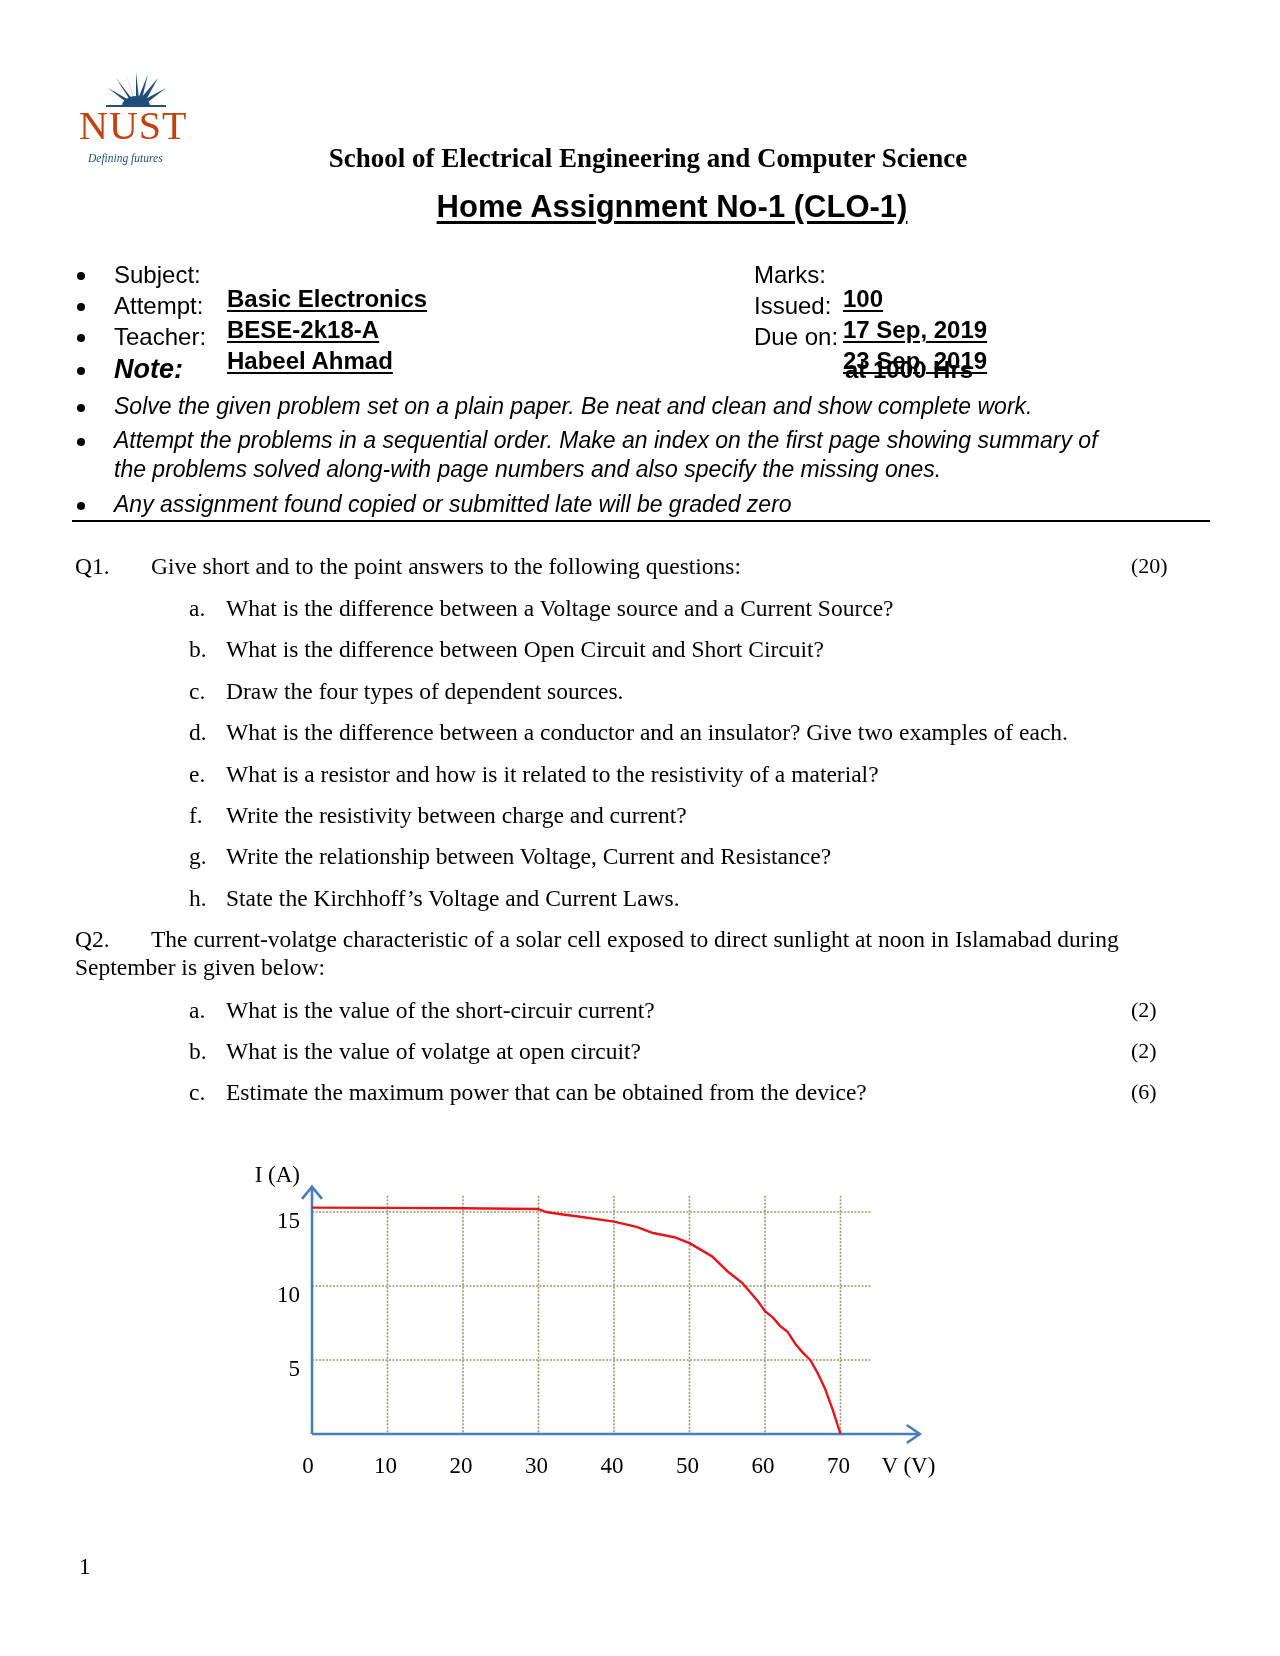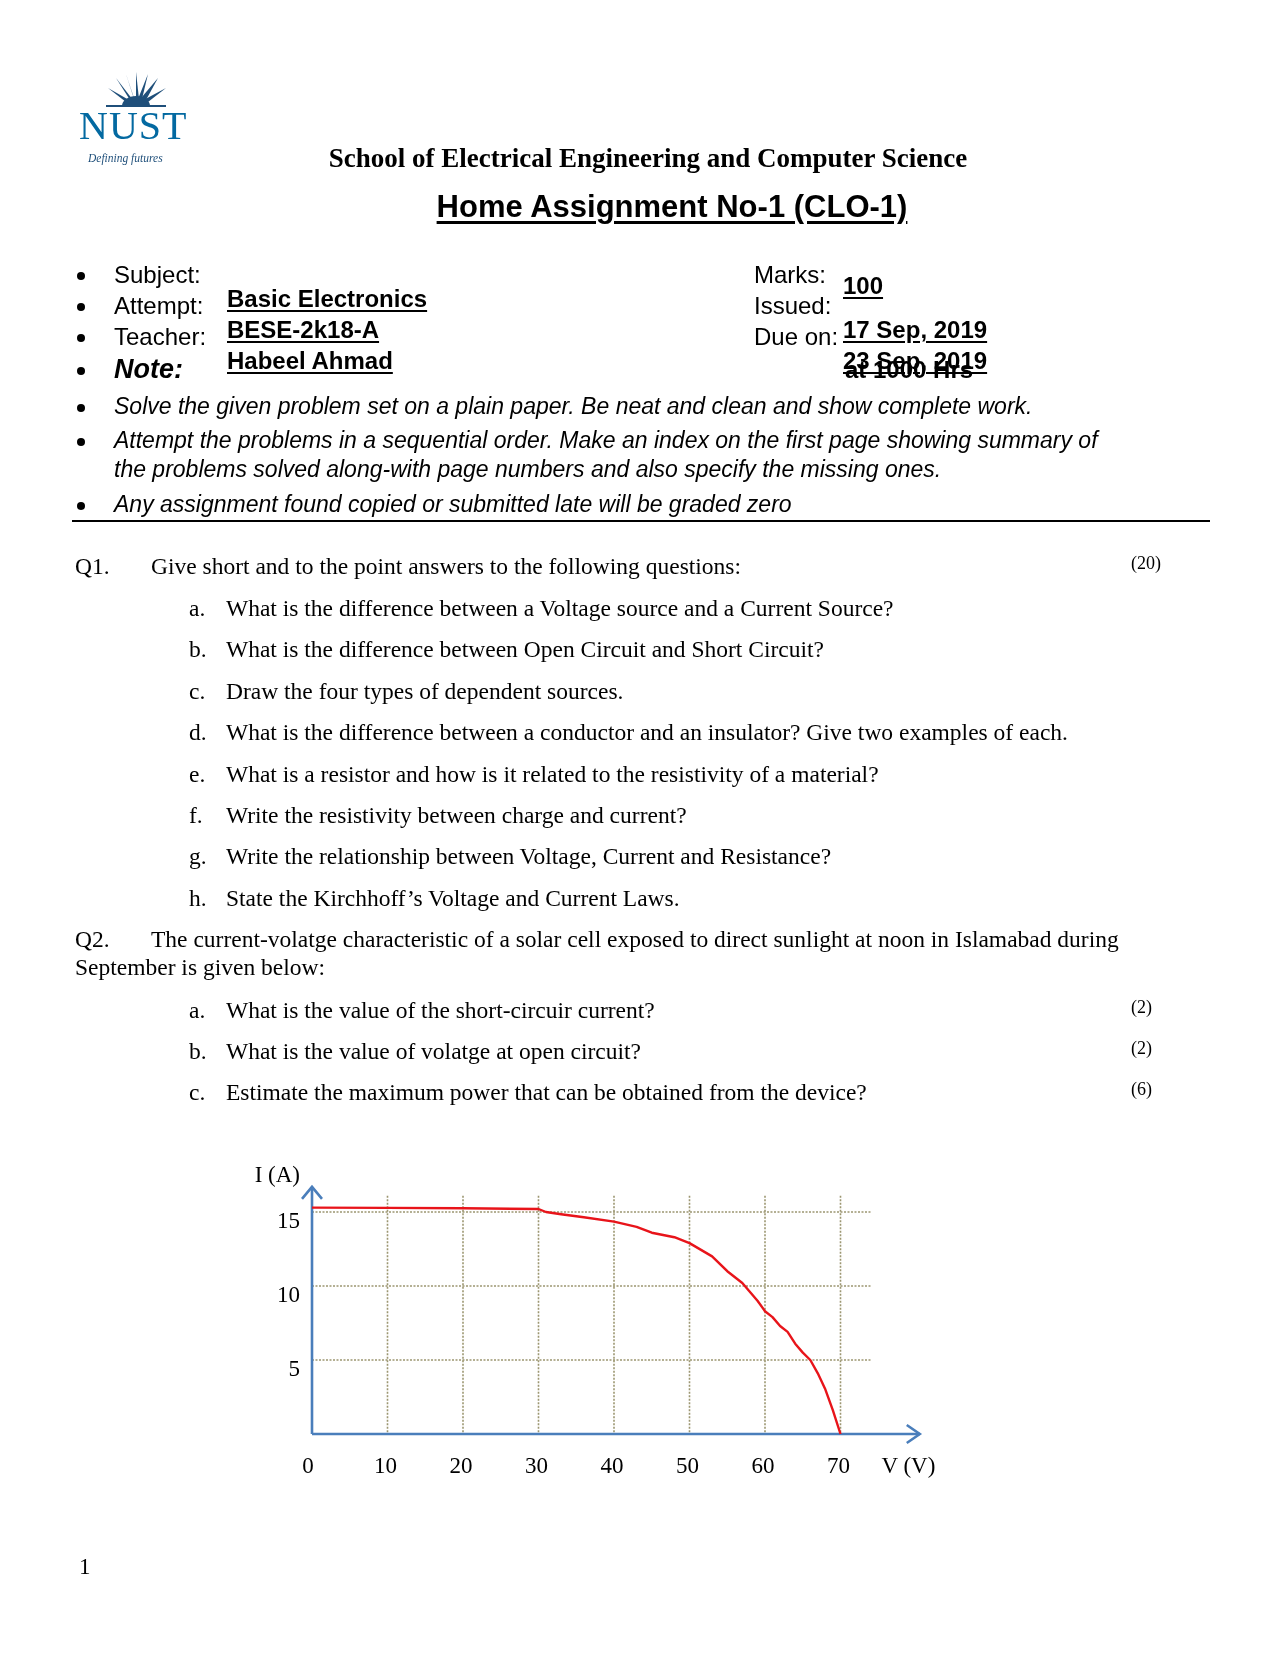--- a/index.html
+++ b/index.html
@@ -3,36 +3,36 @@
 <meta charset="utf-8">
 <style>
   html, body { margin: 0; padding: 0; background: #ffffff; }
   body { width: 1280px; height: 1656px; position: relative; overflow: hidden; color: #000; }
   .abs { position: absolute; white-space: nowrap; }
   .serif { font-family: "Liberation Serif", "DejaVu Serif", serif; }
   .sans { font-family: "Liberation Sans", "DejaVu Sans", sans-serif; }
 
   
   #logo { left: 76px; top: 72px; width: 120px; height: 100px; }
-  #logo .wordmark { position: absolute; left: 3px; top: 30px; font-family: "Liberation Serif", serif; font-size: 40px; color: #0369a1; letter-spacing: 1px; }
+  #logo .wordmark { position: absolute; left: 3px; top: 30px; font-family: "Liberation Serif", serif; font-size: 40px; color: #c2410c; letter-spacing: 1px; }
   #logo .tagline { position: absolute; left: 12px; top: 80px; font-family: "Liberation Serif", serif; font-style: italic; font-size: 11.5px; color: #1f4f7a; }
 
   #school-title { top: 143px; left: 0; width: 1296px; text-align: center; font-size: 27px; font-weight: bold; }
   #assignment-title { top: 189px; left: 0; width: 1344px; text-align: center; font-size: 31px; font-weight: bold; text-decoration: underline; text-underline-offset: 4px; }
 
   .info { font-size: 24px; }
   .bullet-dot { position: absolute; width: 8px; height: 8px; border-radius: 50%; background: #000; }
   .ul { font-weight: bold; text-decoration: underline; text-decoration-thickness: 2px; text-underline-offset: 3px; margin-top: 24px; }
   .note-label { font-size: 27px; font-weight: bold; font-style: italic; }
   .note-text { font-size: 23px; font-style: italic; }
 
   #header-rule { left: 72px; top: 520px; width: 1138px; height: 2px; background: #000; }
 
   .q { font-size: 23.5px; }
-  .marks { font-size: 18px; }
+  .marks { font-size: 22px; }
 
   #chart { position: absolute; left: 0; top: 0; width: 1280px; height: 1656px; pointer-events: none; }
   #chart text { font-family: "Liberation Serif", "DejaVu Serif", serif; font-size: 23px; fill: #000; }
 
   #page-number { left: 79px; top: 1554px; font-size: 23px; }
 </style>
 </head>
 <body>
 
 <div id="logo" class="abs">
@@ -63,21 +63,21 @@
 
   <div class="bullet-dot" style="left:77px;top:303px;"></div>
   <div class="abs sans info" style="left:114px;top:292px;">Attempt:</div>
   <div class="abs sans info ul" style="left:227px;top:292px;">BESE-2k18-A</div>
 
   <div class="bullet-dot" style="left:77px;top:334px;"></div>
   <div class="abs sans info" style="left:114px;top:323px;">Teacher:</div>
   <div class="abs sans info ul" style="left:227px;top:323px;">Habeel Ahmad</div>
 
   <div class="abs sans info" style="left:754px;top:261px;">Marks:</div>
-  <div class="abs sans info ul" style="left:843px;top:248px;">100</div>
+  <div class="abs sans info ul" style="left:843px;top:261px;">100</div>
   <div class="abs sans info" style="left:754px;top:292px;">Issued:</div>
   <div class="abs sans info ul" style="left:843px;top:292px;">17 Sep, 2019</div>
   <div class="abs sans info" style="left:754px;top:323px;">Due on:</div>
   <div class="abs sans info ul" style="left:843px;top:323px;">23 Sep, 2019</div>
   <div class="abs sans info" style="left:845px;top:356px;font-weight:bold;">at 1000 Hrs</div>
 </div>
 
 <div>
   <div class="bullet-dot" style="left:77px;top:367px;"></div>
   <div class="abs sans note-label" style="left:114px;top:354px;">Note:</div>

